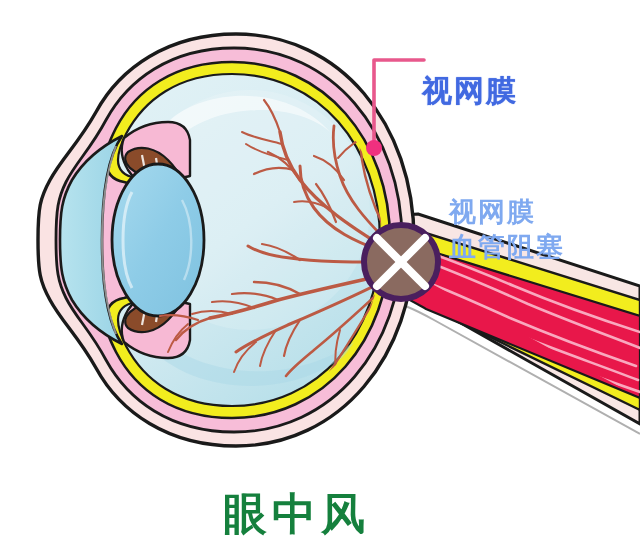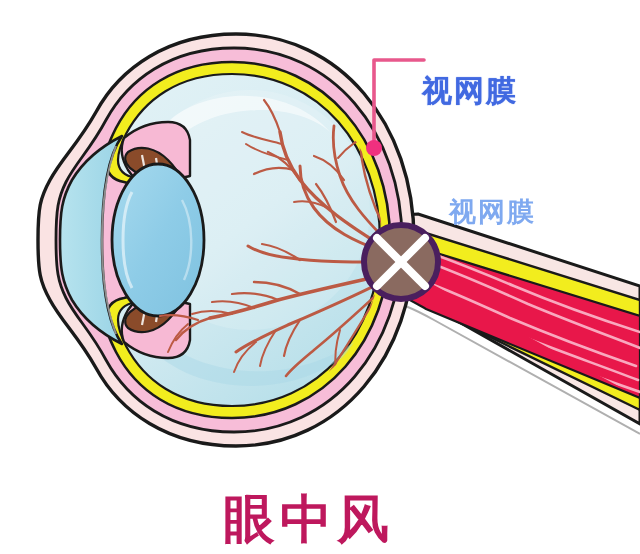--- a/index.html
+++ b/index.html
@@ -41,22 +41,22 @@
     top: 168px;
     font-size: 27px;
     color: #7fa9f0;
     line-height: 1.28;
     text-align: left;
   }
   #label-occlusion .line2 { display: block; }
   #title-main {
     left: 223px;
     top: 458px;
-    font-size: 52px;
-    color: #be185d;
+    font-size: 44px;
+    color: #15803d;
     letter-spacing: 5px;
   }
 </style>
 </head>
 <body>
 
 <svg id="figure" viewBox="0 0 640 554" xmlns="http://www.w3.org/2000/svg">
 
   <defs>
     <clipPath id="clip-globe-inner">
@@ -305,15 +305,15 @@
     <g stroke="#ffffff" stroke-width="8" stroke-linecap="round">
       <line x1="377" y1="238" x2="425" y2="286"></line>
       <line x1="425" y1="238" x2="377" y2="286"></line>
     </g>
   </g>
 
 </svg>
 
 <div class="label" id="label-retina">视网膜</div>
 
-<div class="label" id="label-occlusion"><span>视网膜</span></div>
+<div class="label" id="label-occlusion"><span>视网膜</span><span class="line2">血管阻塞</span></div>
 
 <div class="label" id="title-main">眼中风</div>
 
 </body></html>

